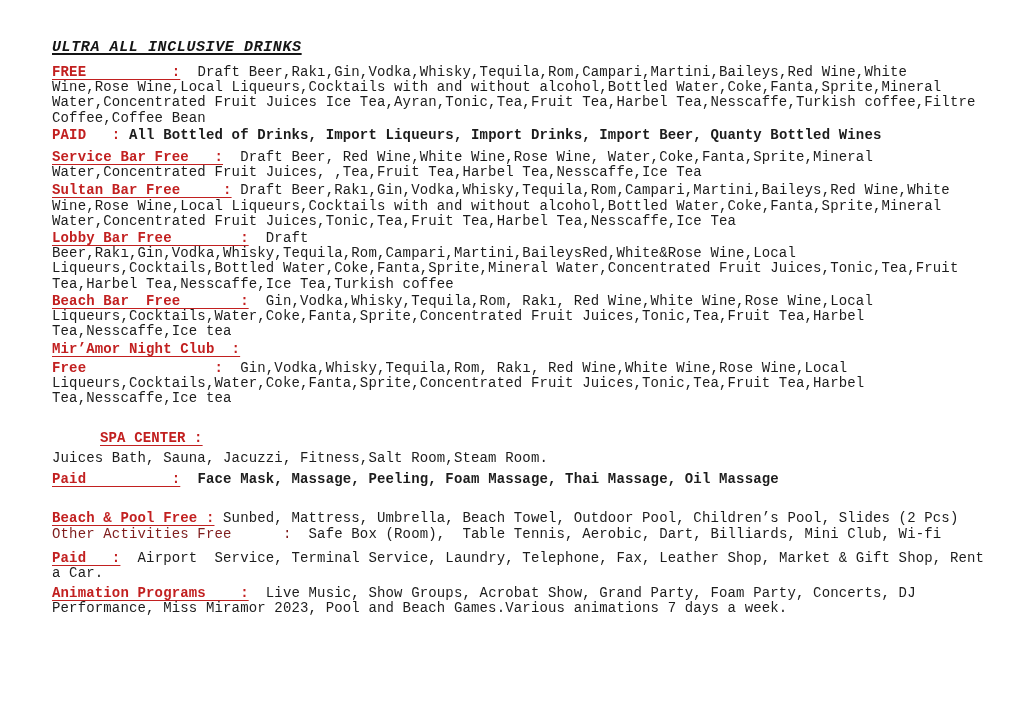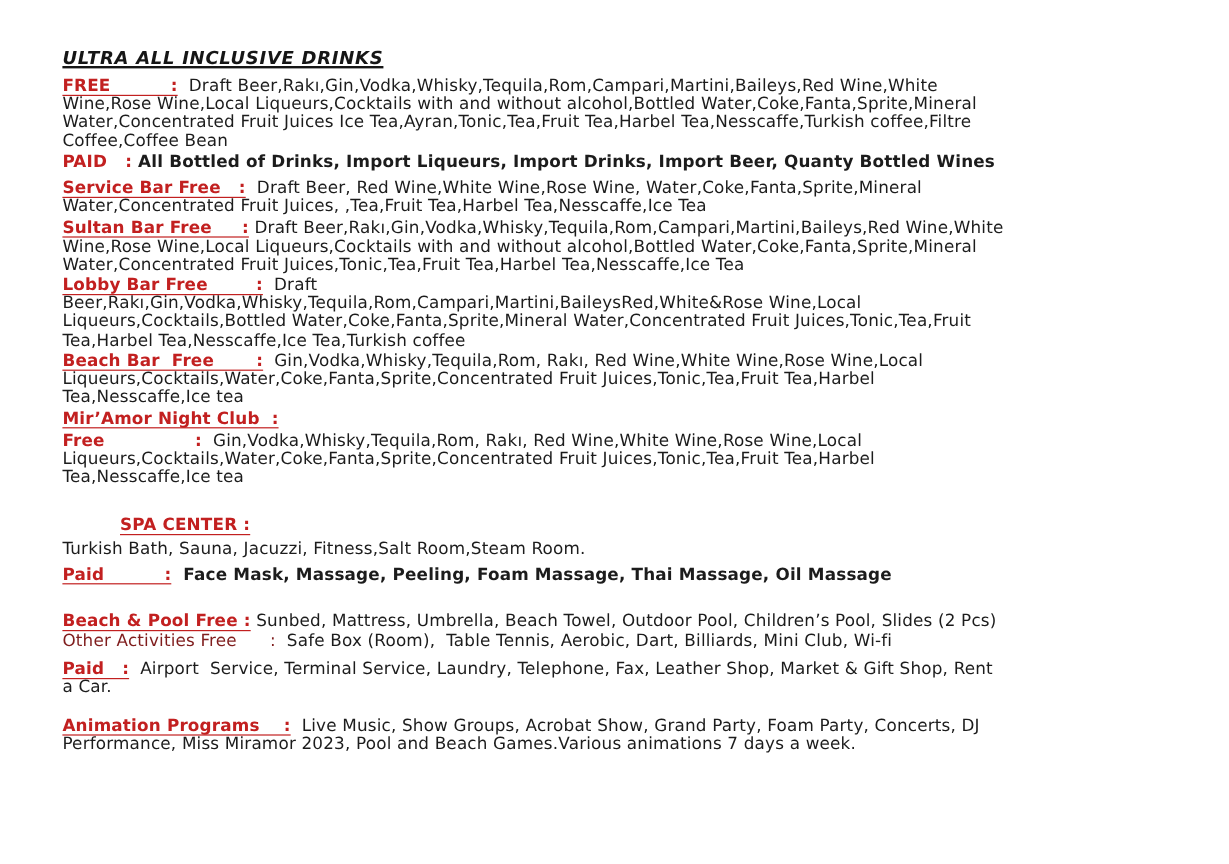--- a/index.html
+++ b/index.html
@@ -10,20 +10,21 @@
   body {
     width: 1024px;
     height: 720px;
     overflow: hidden;
     font-family: "DejaVu Sans", "Liberation Sans", sans-serif;
     font-size: 14px;
     color: #1c1c1c;
   }
   .page {
     padding: 40px 30px 0 52px;
+    font-family: Liberation Mono, monospace;
   }
   .doc-title {
     font-size: 15px;
     font-weight: bold;
     font-style: italic;
     text-decoration: underline;
     text-decoration-thickness: 1.5px;
     text-underline-offset: 2px;
     letter-spacing: 0.6px;
     color: #161616;
@@ -81,22 +82,22 @@
 Liqueurs,Cocktails,Bottled Water,Coke,Fanta,Sprite,Mineral Water,Concentrated Fruit Juices,Tonic,Tea,Fruit
 Tea,Harbel Tea,Nesscaffe,Ice Tea,Turkish coffee</span></p>
       <p class="para" style="margin-top: 2px;"><span class="sec-label red-u">Beach Bar&nbsp; Free&nbsp;&nbsp;&nbsp;&nbsp;&nbsp;&nbsp;&nbsp;:</span><span class="sec-body">&nbsp; Gin,Vodka,Whisky,Tequila,Rom, Rakı, Red Wine,White Wine,Rose Wine,Local
 Liqueurs,Cocktails,Water,Coke,Fanta,Sprite,Concentrated Fruit Juices,Tonic,Tea,Fruit Tea,Harbel
 Tea,Nesscaffe,Ice tea</span></p>
       <p class="para" style="margin-top: 3px;"><span class="sec-label red-u">Mir’Amor Night Club&nbsp;&nbsp;:</span></p>
       <p class="para" style="margin-top: 3px;"><span class="sec-label red">Free&nbsp;&nbsp;&nbsp;&nbsp;&nbsp;&nbsp;&nbsp;&nbsp;&nbsp;&nbsp;&nbsp;&nbsp;&nbsp;&nbsp;&nbsp;:</span><span class="sec-body">&nbsp; Gin,Vodka,Whisky,Tequila,Rom, Rakı, Red Wine,White Wine,Rose Wine,Local
 Liqueurs,Cocktails,Water,Coke,Fanta,Sprite,Concentrated Fruit Juices,Tonic,Tea,Fruit Tea,Harbel
 Tea,Nesscaffe,Ice tea</span></p>
       <p class="para" style="margin-top: 25px; margin-left: 48px;"><span class="sec-label red-u">SPA CENTER&nbsp;:</span></p>
-      <p class="para" style="margin-top: 5px;"><span class="sec-body">Turkish Bath, Sauna, Jacuzzi, Fitness,Salt Room,Steam Room.</span></p>
+      <p class="para" style="margin-top: 5px;"><span class="sec-body">Juices Bath, Sauna, Jacuzzi, Fitness,Salt Room,Steam Room.</span></p>
       <p class="para" style="margin-top: 5px;"><span class="sec-label red-u">Paid&nbsp;&nbsp;&nbsp;&nbsp;&nbsp;&nbsp;&nbsp;&nbsp;&nbsp;&nbsp;:</span><span class="sec-body bold">&nbsp; Face Mask, Massage, Peeling, Foam Massage, Thai Massage, Oil Massage</span></p>
       <p class="para" style="margin-top: 24px;"><span class="sec-label red-u">Beach &amp; Pool Free&nbsp;:</span><span class="sec-body">&nbsp;Sunbed, Mattress, Umbrella, Beach Towel, Outdoor Pool, Children’s Pool, Slides (2 Pcs)</span></p>
       <p class="para" style="margin-top: 1px;"><span class="sec-label black">Other Activities Free&nbsp;&nbsp;&nbsp;&nbsp;&nbsp;&nbsp;:</span><span class="sec-body">&nbsp; Safe Box (Room),&nbsp; Table Tennis, Aerobic, Dart, Billiards, Mini Club, Wi-fi</span></p>
       <p class="para" style="margin-top: 9px;"><span class="sec-label red-u">Paid&nbsp;&nbsp;&nbsp;:</span><span class="sec-body">&nbsp; Airport&nbsp; Service, Terminal Service, Laundry, Telephone, Fax, Leather Shop, Market &amp; Gift Shop, Rent
 a Car.</span></p>
-      <p class="para" style="margin-top: 16px;"><span class="sec-label red-u">Animation Programs&nbsp;&nbsp;&nbsp;&nbsp;:</span><span class="sec-body">&nbsp; Live Music, Show Groups, Acrobat Show, Grand Party, Foam Party, Concerts, DJ
+      <p class="para" style="margin-top: 4px;"><span class="sec-label red-u">Animation Programs&nbsp;&nbsp;&nbsp;&nbsp;:</span><span class="sec-body">&nbsp; Live Music, Show Groups, Acrobat Show, Grand Party, Foam Party, Concerts, DJ
 Performance, Miss Miramor 2023, Pool and Beach Games.Various animations 7 days a week.</span></p>
     </div>
 </main>
 
 </body></html>

